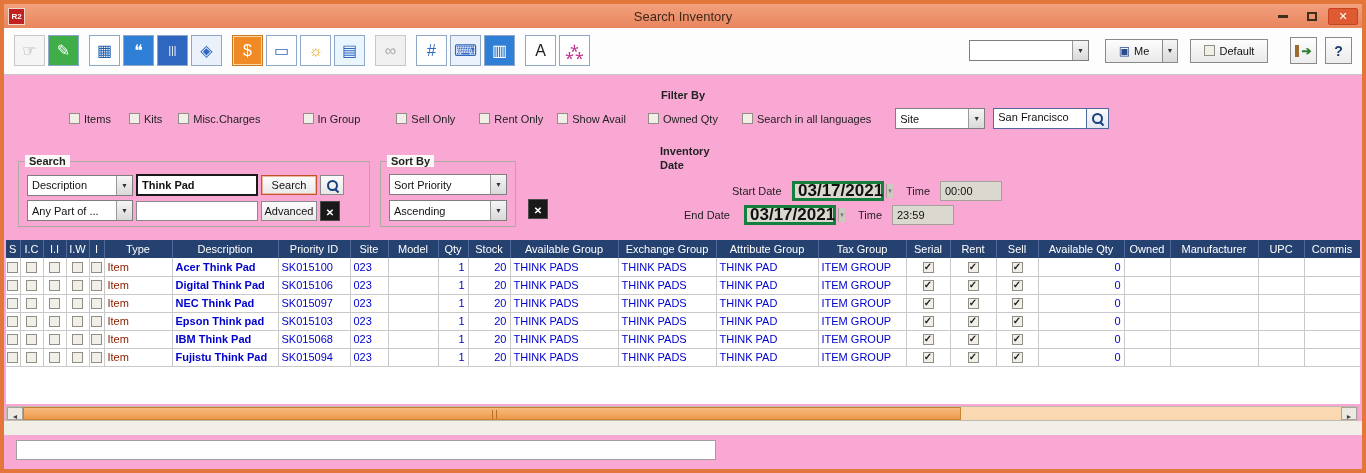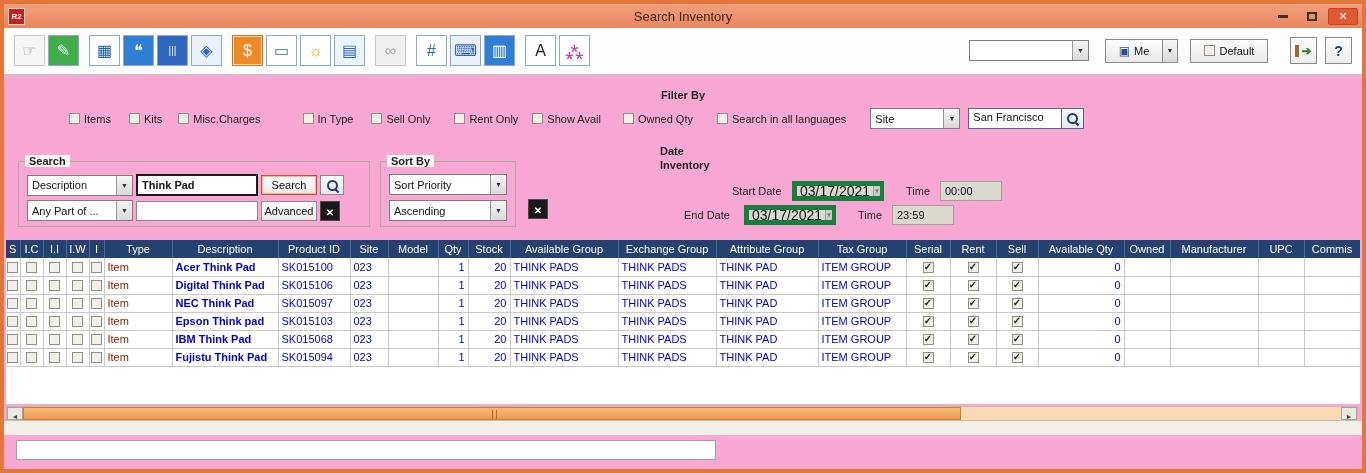--- a/index.html
+++ b/index.html
@@ -73,21 +73,21 @@
   .xbtn { width:20px; height:20px; background:#191919; border:1px solid #4A4A4A; display:flex; align-items:center; justify-content:center; cursor:default; }
   .x-ic::after { content:"✕"; color:#fff; font-size:10px; font-weight:bold; }
   .sort-clear { position:absolute; left:524px; top:171px; }
 
   
   .invdate { position:absolute; left:656px; top:116px; width:340px; height:90px; font-size:11px; color:#222; }
   .invt { font-weight:bold; line-height:14px; }
   .idrow { position:absolute; left:24px; display:flex; align-items:center; height:20px; }
   .idr1 { top:37px;margin-left:48px; } .idr2 { top:61px; }
   .idlabel { width:58px; white-space:nowrap; }
-  .dateinput { width:92px; height:20px; background:#DBD8CF; border:5px solid #15803d; display:flex; align-items:center; font-size:14px; color:#111; margin-left:2px; }
+  .dateinput { width:92px; height:20px; background:#DBD8CF; border:3px solid #15803d; display:flex; align-items:center; font-size:17px; color:#111; margin-left:2px;font-weight:bold; }
   .dateinput .dtext { flex:1; padding:0 3px; }
   .ddgray { width:13px; height:100%; background:#CDC9BF; border-left:1px solid #A5A199; display:flex; align-items:center; justify-content:center; }
   .ddgray::after { content:"▼"; font-size:6px; color:#777; }
   .tml { margin-left:22px; width:28px; }
   .timeinput { width:62px; height:20px; background:#DBD8CF; border:1px solid #A5A199; font-size:11px; color:#111; padding:0 4px; display:flex; align-items:center; margin-left:6px; }
 
   
   .table-area { position:absolute; left:2px; top:212px; width:1354px; height:164px; background:#fff; overflow:hidden; }
   table.grid { border-collapse:collapse; table-layout:fixed; width:1354px; font-size:11px; }
   .grid th { background:#25416F; color:#fff; font-weight:normal; height:18px; padding:0 2px; border-right:1px solid #51engi; border-right:1px solid #51689A; text-align:center; overflow:hidden; white-space:nowrap; }
@@ -222,23 +222,23 @@
           <label class="fcb" style="margin-left: 18px;">
             <span class="cb"></span>
             <span>Kits</span>
           </label>
           <label class="fcb" style="margin-left: 16px;">
             <span class="cb"></span>
             <span>Misc.Charges</span>
           </label>
           <label class="fcb" style="margin-left: 42px;">
             <span class="cb"></span>
-            <span>In Type</span>
-          </label>
-          <label class="fcb" style="margin-left: 18px; text-align: right;">
+            <span>In Group</span>
+          </label>
+          <label class="fcb" style="margin-left: 36px; text-align: right;">
             <span class="cb"></span>
             <span>Sell Only</span>
           </label>
           <label class="fcb" style="margin-left: 24px;">
             <span class="cb"></span>
             <span>Rent Only</span>
           </label>
           <label class="fcb" style="margin-left: 14px;">
             <span class="cb"></span>
             <span>Show Avail</span>
@@ -304,22 +304,22 @@
           <span class="dd"></span>
         </div>
       </div>
     </div>
 
     <div class="xbtn sort-clear">
         <span class="x-ic"></span>
       </div>
 
     <div class="invdate">
+      <div class="invt">Inventory</div>
       <div class="invt">Date</div>
-      <div class="invt">Inventory</div>
       <div class="idrow idr1">
         <span class="idlabel">Start Date</span>
         <div class="dateinput">
           <span class="dtext">03/17/2021</span>
           <span class="ddgray"></span>
         </div>
         <span class="idlabel tml">Time</span>
         <div class="timeinput">00:00</div>
       </div>
       <div class="idrow idr2">
@@ -363,21 +363,21 @@
           </colgroup>
         <thead>
             <tr>
               <th>S</th>
               <th>I.C</th>
               <th>I.I</th>
               <th>I.W</th>
               <th>I</th>
               <th>Type</th>
               <th>Description</th>
-              <th>Product ID</th>
+              <th>Priority ID</th>
               <th>Site</th>
               <th>Model</th>
               <th>Qty</th>
               <th>Stock</th>
               <th>Available Group</th>
               <th>Exchange Group</th>
               <th>Attribute Group</th>
               <th>Tax Group</th>
               <th>Serial</th>
               <th>Rent</th>

